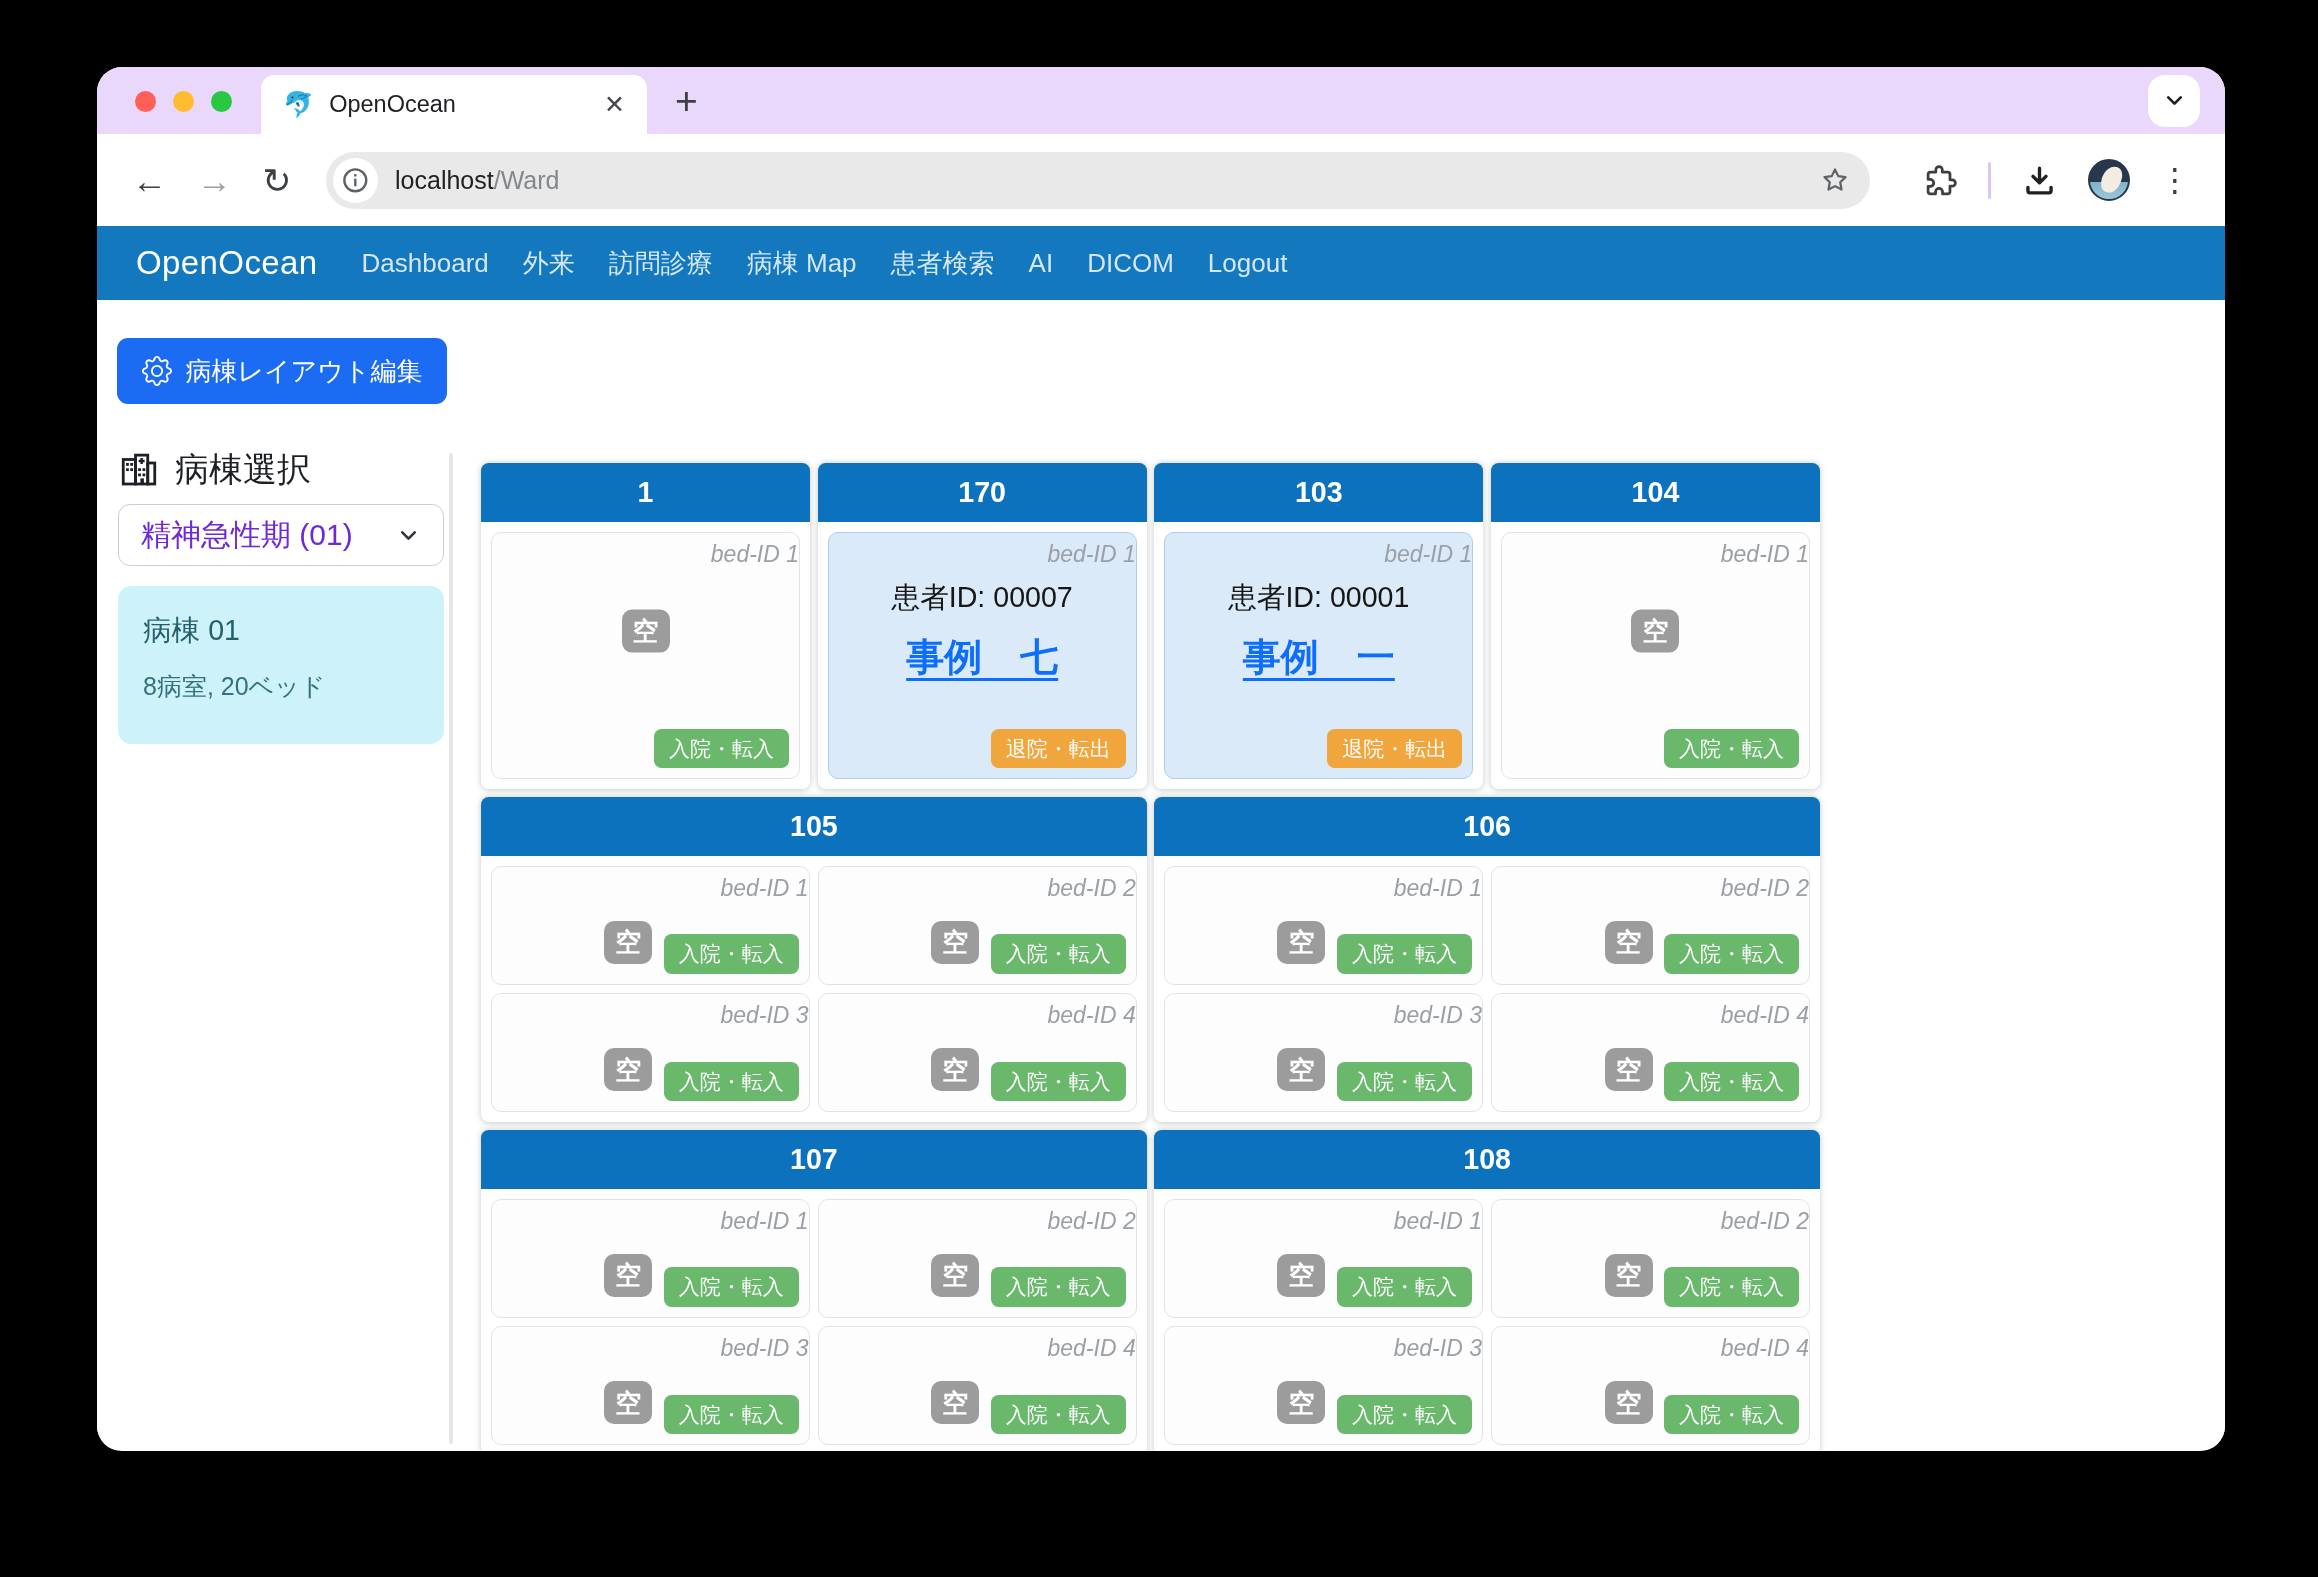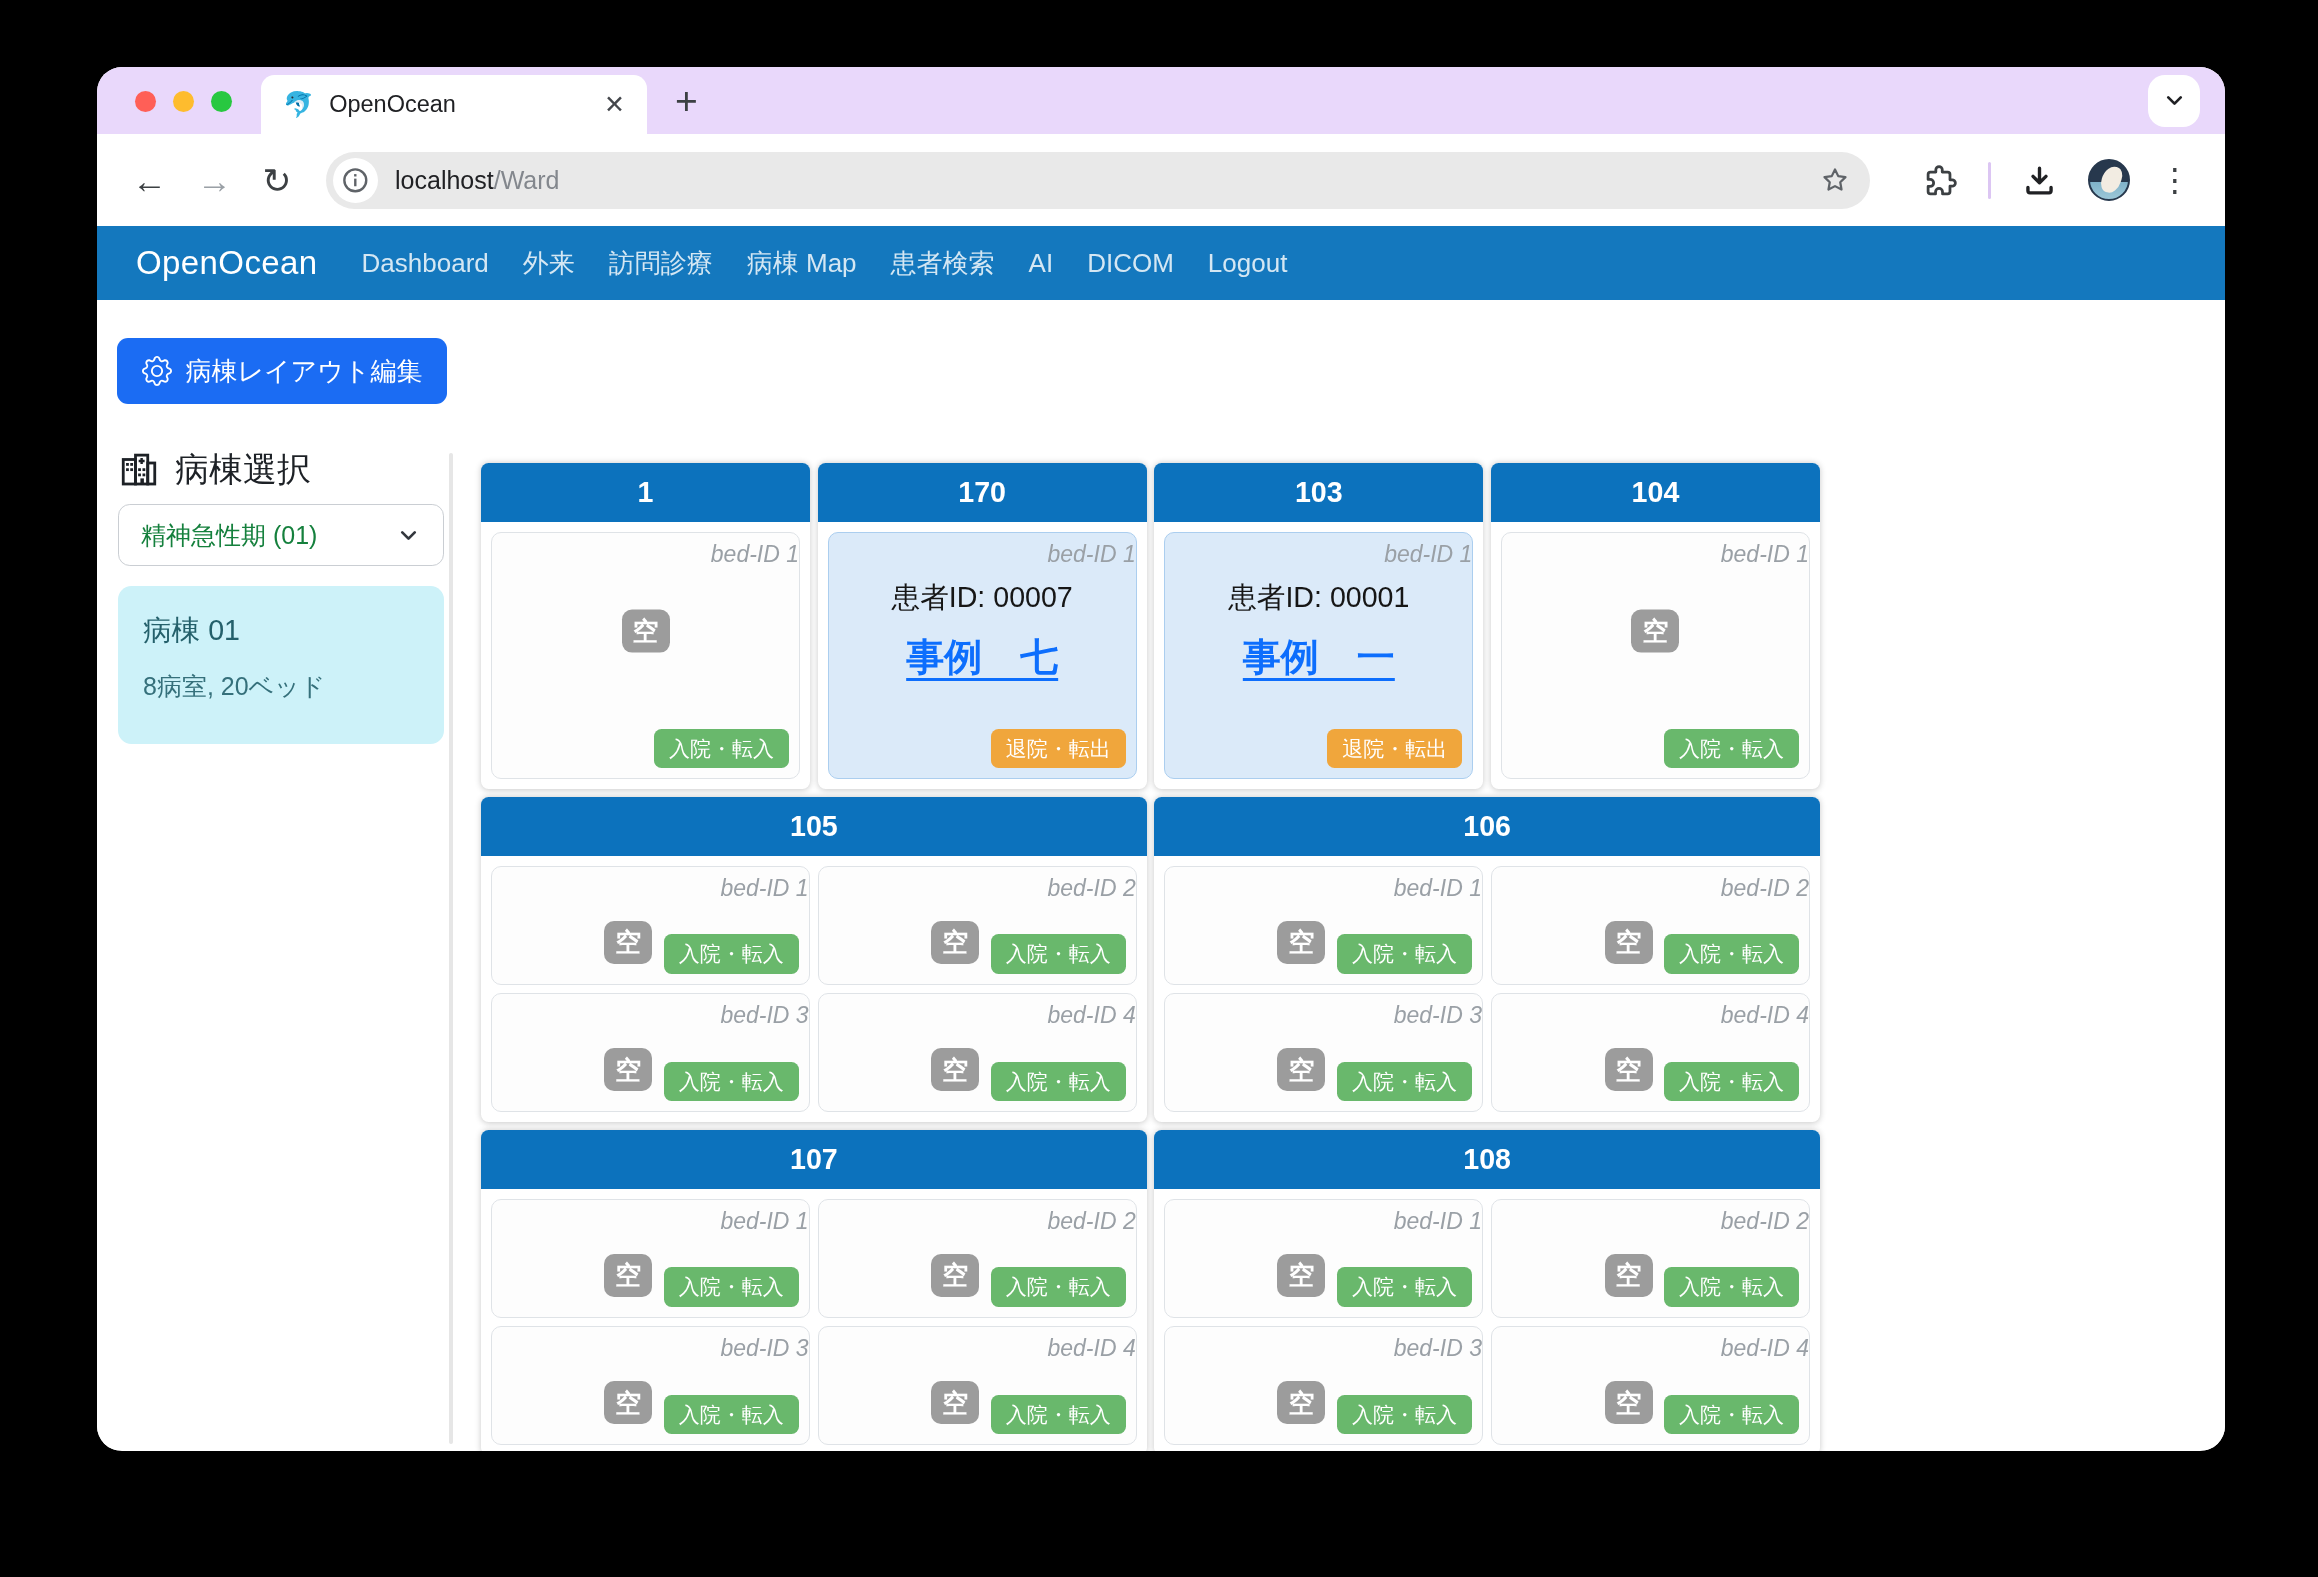--- a/index.html
+++ b/index.html
@@ -56,21 +56,21 @@
 
   .edit-btn { position:absolute; left:20px; top:38px; height:66px; background:#1B6CF3; border:none;
               border-radius:11px; color:#fff; font-size:26px; display:flex; align-items:center;
               gap:13.4px; padding:0 25px; font-family:inherit; }
 
   .ward-head { position:absolute; left:21px; top:147px; display:flex; align-items:center; gap:15px; }
   .ward-head .txt { font-size:34px; font-weight:500; color:#1d2126; }
 
   .ward-select { position:absolute; left:21px; top:204px; width:326px; height:62px; border:1.7px solid #caced3;
                  border-radius:11.8px; background:#fff; display:flex; align-items:center; padding:0 22px; }
-  .ward-select .val { font-size:25px; color:#15803d; }
+  .ward-select .val { font-size:30px; color:#6d28d9; }
   .ward-select .chev { margin-left:auto; }
 
   .ward-card { position:absolute; left:21px; top:286px; width:326px; height:158px; background:#CDF2F9;
                border-radius:13.4px; padding:25px 25px; }
   .ward-card .t { font-size:28.6px; color:#24606B; font-weight:500; }
   .ward-card .s { font-size:25px; color:#35707B; margin-top:20px; }
 
   .vline { position:absolute; left:352px; top:153px; width:4.2px; height:991px; background:#E6E6E6; border-radius:2.5px; }
 
   

